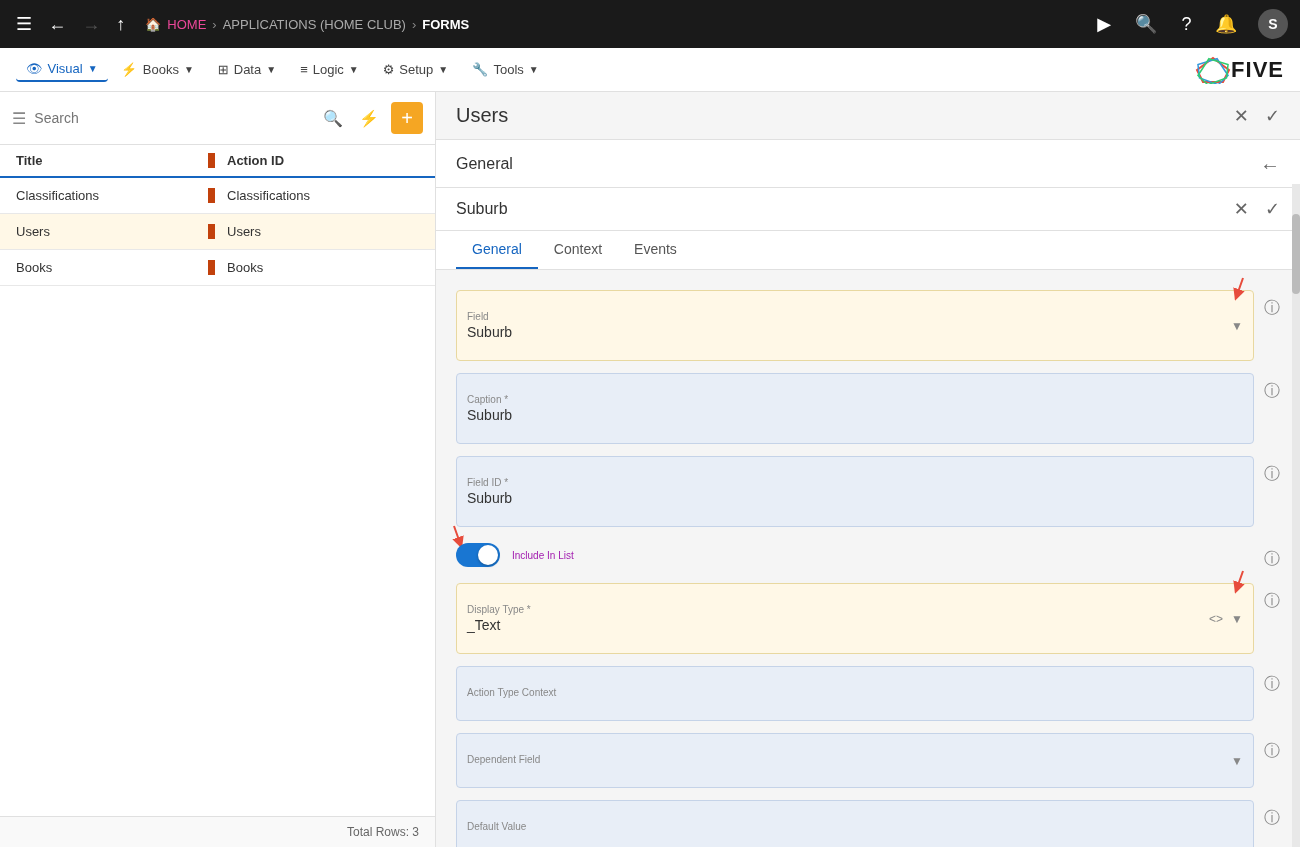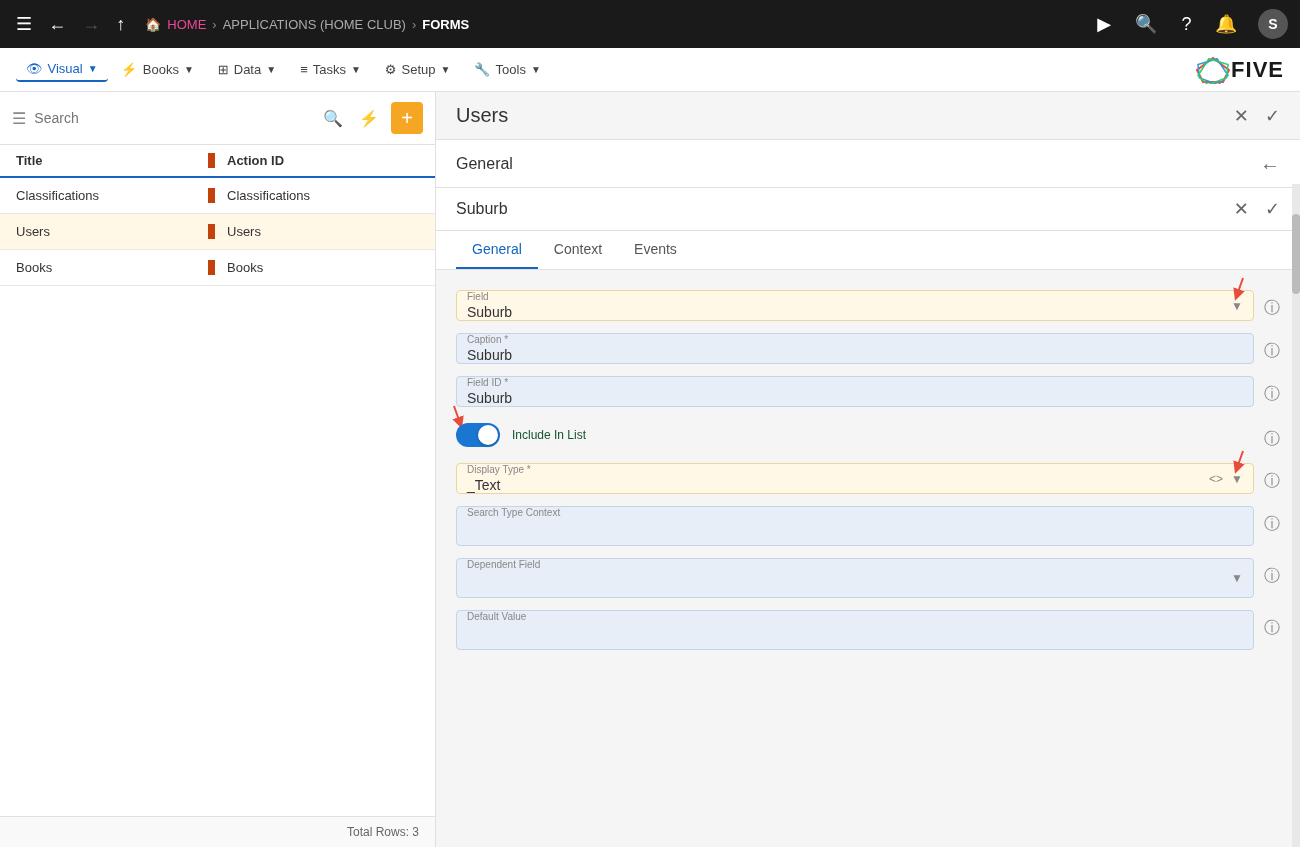--- a/index.html
+++ b/index.html
@@ -68,27 +68,27 @@
     
     .form-tabs { display: flex; background: #fff; padding: 0 20px; border-bottom: 1px solid #e0e0e0; }
     .form-tab { padding: 10px 16px; font-size: 14px; color: #555; cursor: pointer; border-bottom: 2px solid transparent; }
     .form-tab.active { color: #1565C0; border-bottom: 2px solid #1565C0; }
 
     
     .form-content { flex: 1; overflow-y: auto; padding: 20px; background: #f5f5f5; display: flex; flex-direction: column; gap: 12px; }
 
     .form-row { display: flex; align-items: flex-start; gap: 10px; }
     .form-field-wrap { flex: 1; }
-    .form-field { background: #FFF8E7; border: 1px solid #e8d8a0; border-radius: 4px; padding: 0 10px; position: relative; }
+    .form-field { background: #FFF8E7; border: 1px solid #e8d8a0; border-radius: 4px; padding: 20px 10px; position: relative; }
     .form-field.blue-bg { background: #E8EEF7; border: 1px solid #c5d3e8; }
     .form-field .field-label { font-size: 10px; color: #888; margin-bottom: 2px; }
     .form-field .field-value { font-size: 14px; color: #333; }
     .form-field .dropdown-arrow { position: absolute; right: 10px; top: 50%; transform: translateY(-50%); color: #888; font-size: 12px; }
     .help-icon { color: #888; font-size: 16px; cursor: pointer; margin-top: 8px; }
-    .toggle-label { font-size: 12px; color: #14532d; }
+    .toggle-label { font-size: 10px; color: #a21caf; }
     .toggle-wrap { position: relative; width: 44px; height: 24px; cursor: pointer; }
     .toggle-track { width: 44px; height: 24px; border-radius: 12px; background: #1976D2; position: absolute; top: 0; left: 0; }
     .toggle-thumb { width: 20px; height: 20px; border-radius: 50%; background: #fff; position: absolute; top: 2px; left: 22px; box-shadow: 0 1px 3px rgba(0,0,0,0.3); }
 
     .right-content { position: relative; flex: 1; display: flex; flex-direction: column; overflow: hidden; }
   </style>
 </head>
 <body>
 
 <div class="top-nav">
@@ -124,21 +124,21 @@
     <span>Books</span>
     <span style="font-size:10px;">▼</span>
   </div>
   <div class="nav-item">
     <span>⊞</span>
     <span>Data</span>
     <span style="font-size:10px;">▼</span>
   </div>
   <div class="nav-item">
     <span>≡</span>
-    <span>Tasks</span>
+    <span>Logic</span>
     <span style="font-size:10px;">▼</span>
   </div>
   <div class="nav-item">
     <span>⚙</span>
     <span>Setup</span>
     <span style="font-size:10px;">▼</span>
   </div>
   <div class="nav-item">
     <span>🔧</span>
     <span>Tools</span>
@@ -293,21 +293,21 @@
                 </defs>
             </svg>
           </div>
         </div>
         <span class="help-icon">ⓘ</span>
       </div>
 
       <div class="form-row">
         <div class="form-field-wrap">
           <div class="form-field blue-bg" style="min-height:40px;">
-            <div class="field-label">Search Type Context</div>
+            <div class="field-label">Action Type Context</div>
             <div class="field-value"></div>
           </div>
         </div>
         <span class="help-icon">ⓘ</span>
       </div>
 
       <div class="form-row">
         <div class="form-field-wrap">
           <div class="form-field blue-bg" style="min-height:40px;">
             <div class="field-label">Dependent Field</div>

